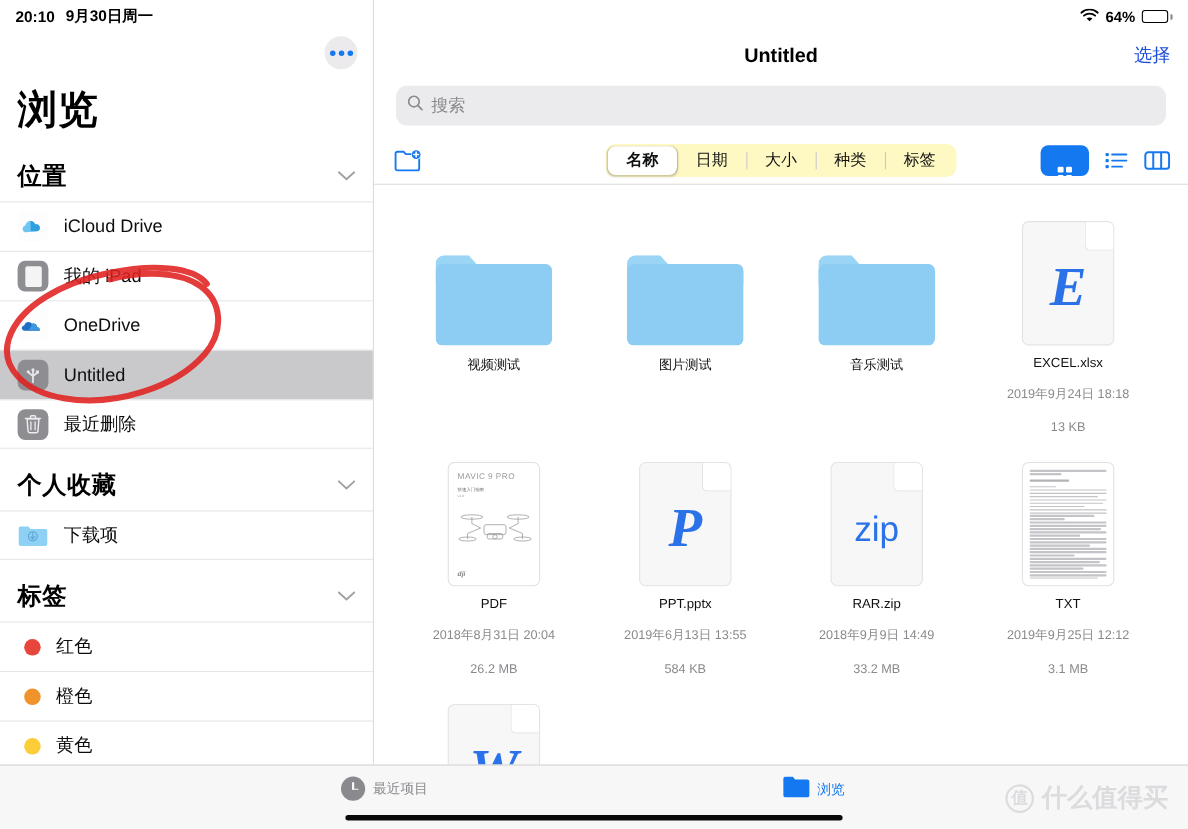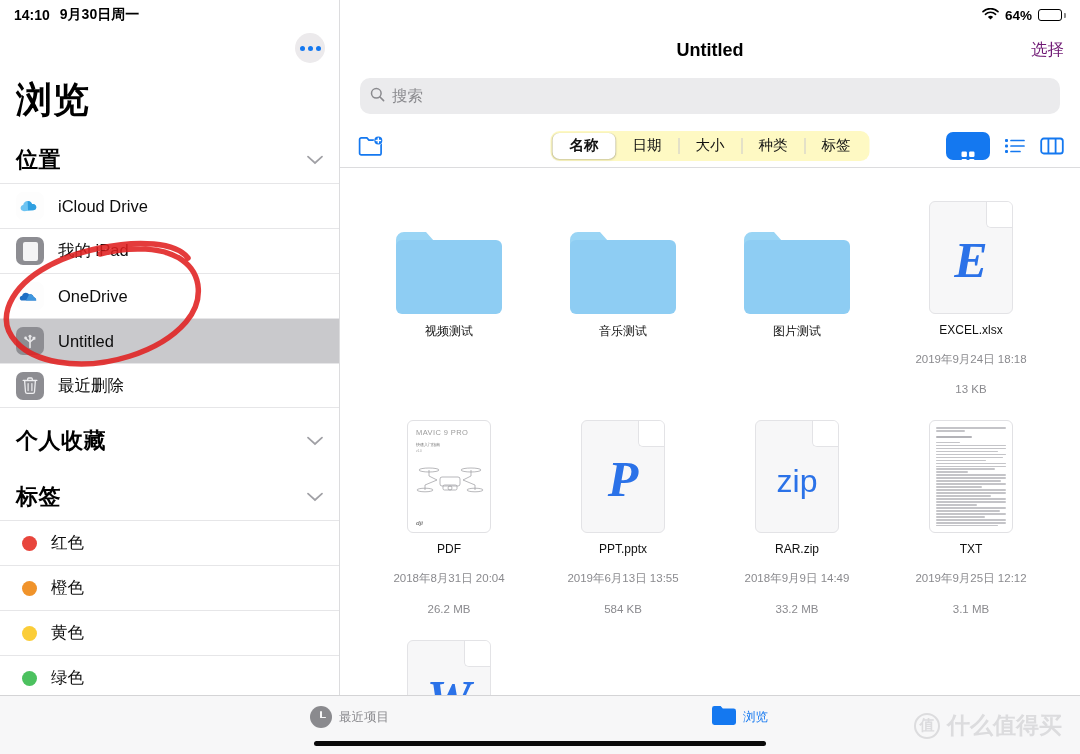--- a/index.html
+++ b/index.html
@@ -98,21 +98,21 @@
     height: 30px; display: flex; align-items: center; justify-content: flex-end;
     padding-right: 14px; gap: 6px; font-size: 13.5px; font-weight: 600; color: #000;
   }
   .batt { display: flex; align-items: center; gap: 2px; }
   .batt-body { width: 24px; height: 12px; border: 1.3px solid #000; border-radius: 3px; padding: 1.4px; }
   .batt-fill { height: 100%; background: #000; border-radius: 1px; }
   .batt-cap { width: 2px; height: 5px; background: #000; border-radius: 0 1px 1px 0; opacity: .45; }
 
   .nav-bar { height: 40px; display: flex; align-items: center; justify-content: center; position: relative; }
   .nav-title { font-size: 18px; font-weight: 600; color: #000; }
-  .nav-right { position: absolute; right: 16px; top: 50%; transform: translateY(-50%); font-size: 16.5px; color: #701a75; cursor: pointer; }
+  .nav-right { position: absolute; right: 16px; top: 50%; transform: translateY(-50%); font-size: 16.5px; color: #1d4ed8; cursor: pointer; }
 
   .search-wrap { padding: 8px 20px 10px 20px; }
   .search-box {
     height: 36px; background: #ebebed; border-radius: 10px;
     display: flex; align-items: center; gap: 7px; padding: 0 10px;
   }
   .search-box .ph { font-size: 15.5px; color: #8a8a8e; }
 
   .toolbar {
     height: 44px; display: flex; align-items: center; position: relative;
@@ -226,21 +226,21 @@
   }
 </style>
 </head>
 <body>
 
 <div id="app">
 
   <div class="sidebar">
 
     <div class="status-bar">
-      <span>14:10</span>
+      <span>20:10</span>
       <span class="status-date">9月30日周一</span>
     </div>
 
     <div class="more-row">
       <div class="more-btn">
         <i></i>
         <i></i>
         <i></i>
       </div>
     </div>
@@ -312,20 +312,30 @@
 
     <div class="sec-head" style="padding-top:18px;">
       <span class="txt">个人收藏</span>
       <span class="chev">
         <svg width="16" height="10" viewBox="0 0 16 10">
             <path d="M1 1.6 L8 8 L15 1.6" fill="none" stroke="#a0a0a5" stroke-width="1.7" stroke-linecap="round"></path>
           </svg>
       </span>
     </div>
 
+    <div class="row last">
+      <span class="ic ic-dl">
+        <svg width="28" height="22" viewBox="0 0 28 22">
+          <path d="M1 4.2a1.6 1.6 0 0 1 1.6-1.6h7.1l2 2.2h13.7a1.6 1.6 0 0 1 1.6 1.6v12.4a1.6 1.6 0 0 1-1.6 1.6H2.6A1.6 1.6 0 0 1 1 18.8z" fill="#8fd0f5"></path>
+          <circle cx="13.8" cy="11.6" r="4" fill="none" stroke="#5fa8d8" stroke-width="1.1"></circle>
+          <path d="M13.8 9.2v4.6M11.9 12l1.9 1.9 1.9-1.9" fill="none" stroke="#5fa8d8" stroke-width="1.1" stroke-linecap="round"></path>
+        </svg>
+      </span>
+      <span class="label">下载项</span>
+    </div>
 
     <div class="sec-head" style="padding-top:18px;">
       <span class="txt">标签</span>
       <span class="chev">
         <svg width="16" height="10" viewBox="0 0 16 10">
             <path d="M1 1.6 L8 8 L15 1.6" fill="none" stroke="#a0a0a5" stroke-width="1.7" stroke-linecap="round"></path>
           </svg>
       </span>
     </div>
 
@@ -449,33 +459,33 @@
 
       <div class="cell">
         <div class="thumb">
           <div class="folder">
             <svg width="106" height="82" viewBox="0 0 106 82">
               <path d="M0 8a8 8 0 0 1 8-8h22l8 9h60a8 8 0 0 1 8 8v10H0z" fill="#9ad5f5"></path>
               <path d="M0 14a6 6 0 0 1 6-6h94a6 6 0 0 1 6 6v62a6 6 0 0 1-6 6H6a6 6 0 0 1-6-6z" fill="#8ecdf3"></path>
             </svg>
           </div>
         </div>
-        <div class="cname">音乐测试</div>
+        <div class="cname">图片测试</div>
       </div>
 
       <div class="cell">
         <div class="thumb">
           <div class="folder">
             <svg width="106" height="82" viewBox="0 0 106 82">
               <path d="M0 8a8 8 0 0 1 8-8h22l8 9h60a8 8 0 0 1 8 8v10H0z" fill="#9ad5f5"></path>
               <path d="M0 14a6 6 0 0 1 6-6h94a6 6 0 0 1 6 6v62a6 6 0 0 1-6 6H6a6 6 0 0 1-6-6z" fill="#8ecdf3"></path>
             </svg>
           </div>
         </div>
-        <div class="cname">图片测试</div>
+        <div class="cname">音乐测试</div>
       </div>
 
       <div class="cell">
         <div class="thumb">
           <div class="doc">
             <span class="fold"></span>
             <span class="glyph">E</span>
           </div>
         </div>
         <div class="cname">EXCEL.xlsx</div>

